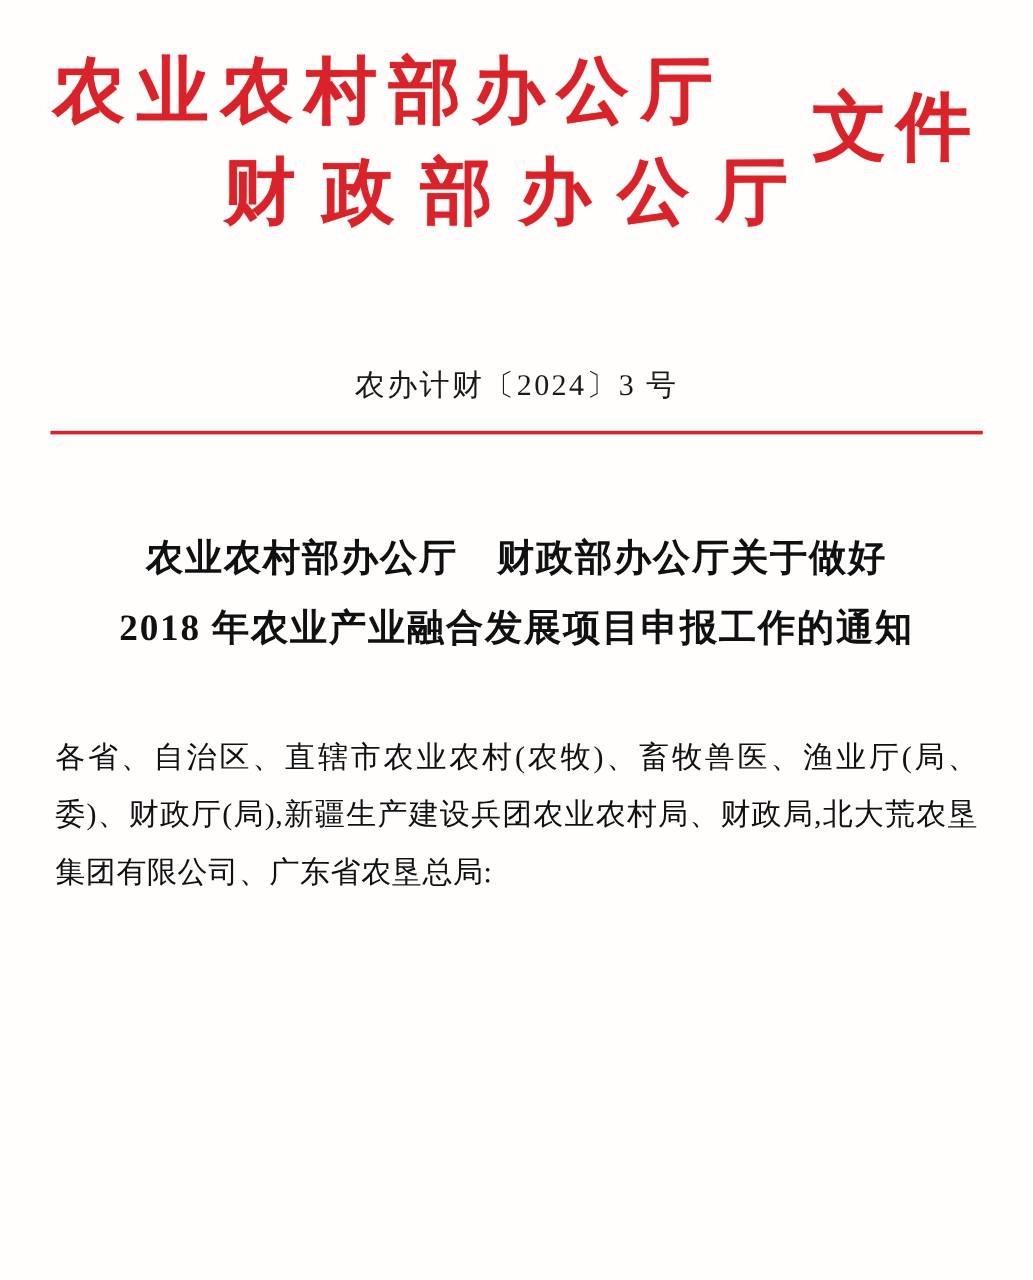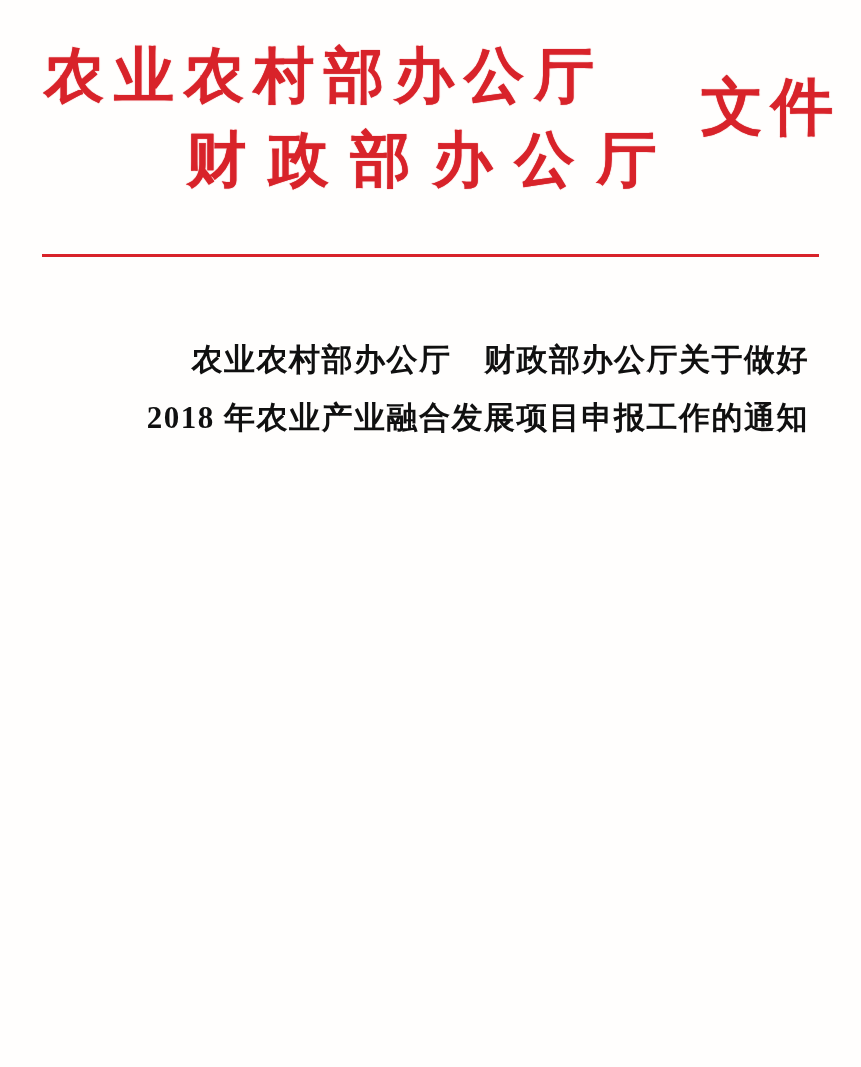--- a/index.html
+++ b/index.html
@@ -42,21 +42,21 @@
     letter-spacing: 10px;
     white-space: nowrap;
     text-shadow: 0 0 1px #d8232a;
   }
   .org-line-2 {
     letter-spacing: 22px;
     text-align: center;
   }
   .doc-word {
     position: absolute;
-    right: 20px;
+    right: 44px;
     top: 72px;
     color: #d8232a;
     font-family: "Liberation Serif", "DejaVu Serif", serif;
     font-weight: 700;
     font-size: 62px;
     line-height: 70px;
     letter-spacing: 8px;
     text-shadow: 0 0 1px #d8232a;
   }
 
@@ -76,21 +76,21 @@
   
   .red-rule {
     margin: 22px 42px 0 42px;
     height: 3px;
     background: #d8232a;
   }
 
   
   .title-block {
     margin: 74px 52px 0 52px;
-    text-align: right;
+    text-align: center;
   }
   .title-line {
     font-size: 31px;
     font-weight: 700;
     line-height: 58px;
     letter-spacing: 1.5px;
     color: #101010;
     font-family: "Liberation Serif", "DejaVu Serif", serif;
     white-space: nowrap;
   }
@@ -120,24 +120,28 @@
 <div class="page">
 
   <div class="masthead">
     <div class="masthead-lines">
       <div class="org-line org-line-1">农业农村部办公厅</div>
       <div class="org-line org-line-2">财政部办公厅</div>
     </div>
     <div class="doc-word">文件</div>
   </div>
 
+  <div class="doc-number-row">
+    <span class="doc-number">农办计财〔2024〕3 号</span>
+  </div>
 
   <div class="red-rule"></div>
 
   <div class="title-block">
     <div class="title-line">农业农村部办公厅　财政部办公厅关于做好</div>
     <div class="title-line">2018 年农业产业融合发展项目申报工作的通知</div>
   </div>
 
   <div class="body-block">
+    <div class="body-para">各省、自治区、直辖市农业农村(农牧)、畜牧兽医、渔业厅(局、委)、财政厅(局),新疆生产建设兵团农业农村局、财政局,北大荒农垦集团有限公司、广东省农垦总局:</div>
   </div>
 
 </div>
 
 </body></html>

